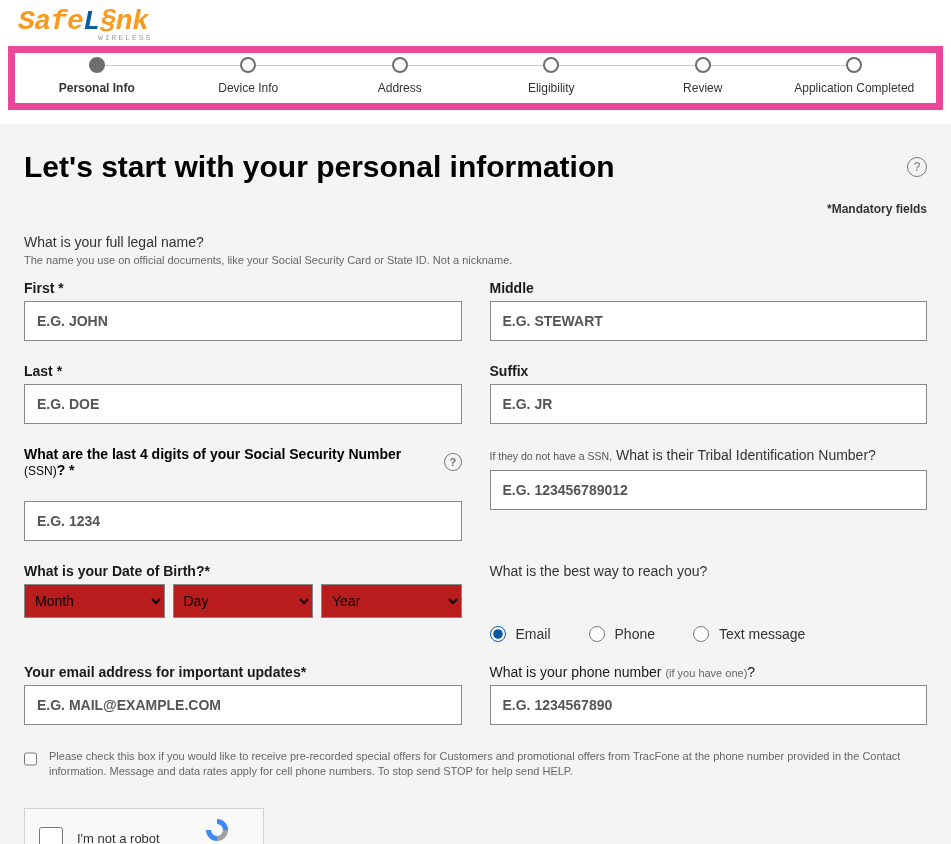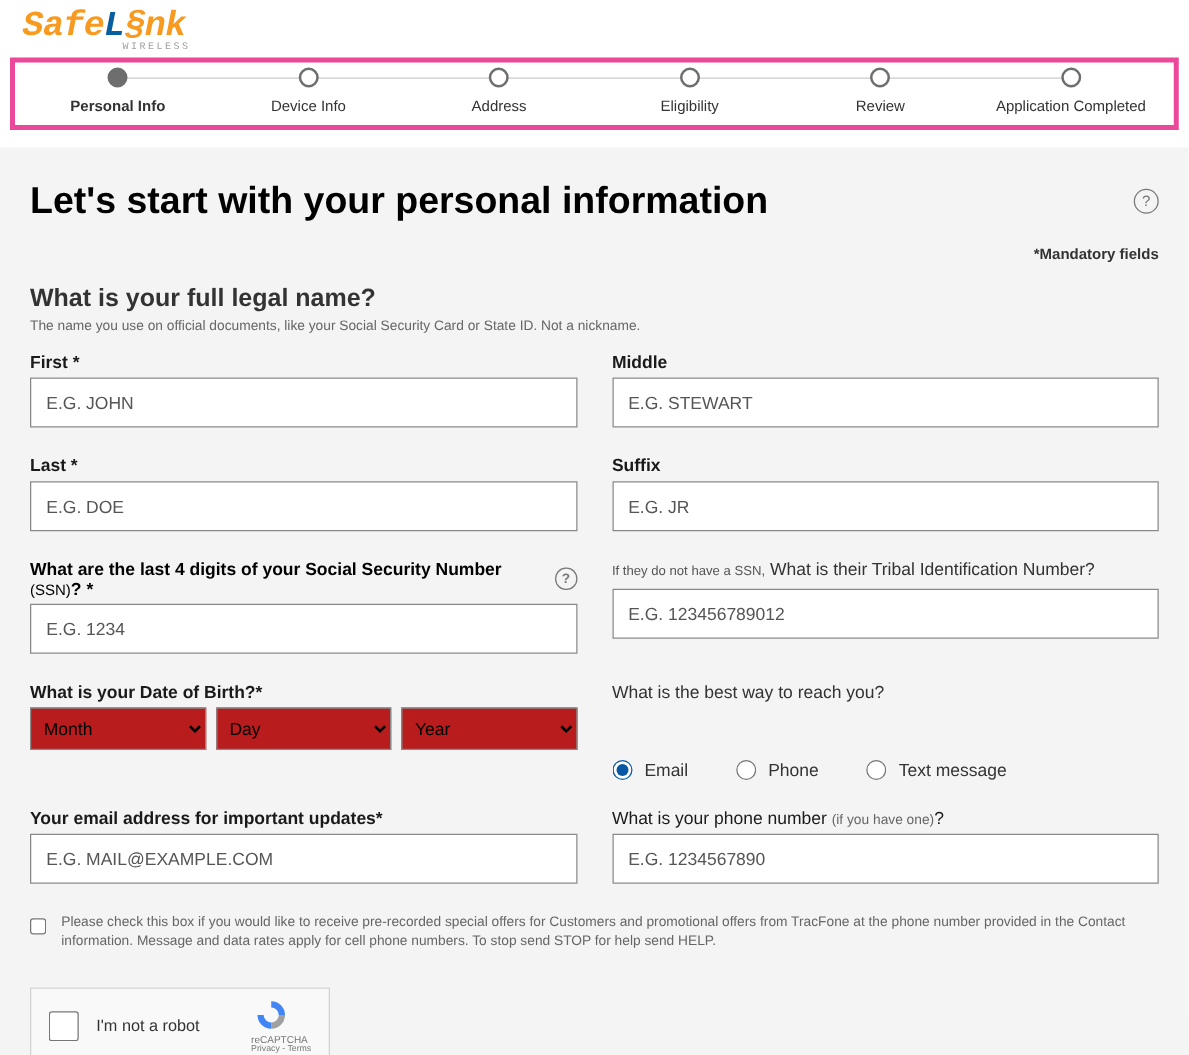--- a/index.html
+++ b/index.html
@@ -6,44 +6,44 @@
     body { font-family: Arial, Helvetica, sans-serif; background: #fff; width: 951px; }
     
     .logo { padding: 6px 18px 0; font-family: Liberation Mono, monospace; }
     .logo-text { font-size: 28px; font-weight: 700; font-style: italic; letter-spacing: -0.5px; }
     .logo-safe { color: #f79a1f; }
     .logo-l { color: #095e9f; }
     .logo-i { display: inline-block; position: relative; color: #f79a1f; }
     .logo-nk { color: #f79a1f; }
     .logo-sub { font-size: 8px; color: #a0a0a0; letter-spacing: 2px; margin-left: 80px; margin-top: -4px; }
 
-    .stepper-wrap { border: 4px solid #ec4899; margin: 4px 8px 0; padding: 4px 6px 8px; }
+    .stepper-wrap { border: 7px solid #ec4899; margin: 4px 8px 0; padding: 4px 6px 8px; }
     .stepper { display: flex; justify-content: space-between; align-items: flex-start; position: relative; }
     .step { flex: 1; text-align: center; position: relative; }
     .step-circle { width: 16px; height: 16px; border-radius: 50%; border: 2px solid #6e6e6e; background: #fff; margin: 0 auto 8px; z-index: 2; position: relative; }
     .step.active .step-circle { background: #6e6e6e; border-color: #6e6e6e; }
     .step-label { font-size: 12px; color: #333; }
     .step.active .step-label { font-weight: 700; }
     .step-line { position: absolute; top: 8px; left: 50%; right: -50%; height: 1px; background: #ccc; z-index: 1; }
     .step:last-child .step-line { display: none; }
 
     .content { background: #f4f4f4; padding: 26px 24px 40px; margin-top: 14px; }
     .header-row { display: flex; justify-content: space-between; align-items: center; }
     h1 { font-size: 30px; font-weight: 700; color: #000; }
     .help-icon { width: 20px; height: 20px; border: 1.5px solid #777; border-radius: 50%; display: inline-flex; align-items: center; justify-content: center; font-size: 12px; color: #777; cursor: pointer; }
     .mandatory { text-align: right; font-size: 12px; font-weight: 700; color: #333; margin-top: 18px; }
 
     .question-block { margin-top: 18px; }
-    .q-label { font-size: 20px; color: #333; font-weight: 700; }
+    .q-label { font-size: 14px; color: #333; font-weight: 400; }
     .q-hint { font-size: 11px; color: #666; margin-top: 4px; }
 
     .row { display: flex; gap: 28px; margin-top: 14px; }
     .col { flex: 1; }
     .field-label { font-size: 14px; font-weight: 600; color: #1a1a1a; display: block; margin-bottom: 5px; }
-    .text-input { width: 100%; height: 40px; border: 1px solid #888; background: #fff; padding: 14px 12px; font-size: 14px; }
+    .text-input { width: 100%; height: 40px; border: 1px solid #888; background: #fff; padding: 14px 12px; font-size: 14px; font-weight: bold; }
     .text-input::placeholder { color: #555; }
 
     .ssn-label { font-weight: 700; font-size: 14px; display: flex; align-items: center; gap: 6px; }
     .ssn-label .paren { font-weight: 400; font-size: 12px; }
     .inline-help { width: 18px; height: 18px; border: 1.5px solid #777; border-radius: 50%; display: inline-flex; align-items: center; justify-content: center; font-size: 11px; color: #777; margin-left: auto; cursor: pointer; }
     .tribal-prefix { font-size: 10.5px; color: #555; }
     .tribal-label { font-size: 14px; color: #333; }
 
     .dob-row { display: flex; gap: 8px; margin-top: 5px; }
     .dob-row select { flex: 1; height: 34px; border: 1px solid #888; padding: 0 6px; font-size: 14px; background: #b91c1c; }
@@ -146,21 +146,21 @@
       <input class="text-input" type="text" placeholder="E.G. JR" style="">
     </div>
   </div>
 
   <div class="row" style="margin-top:22px;">
     <div class="col">
       <div class="ssn-label">
         <span><b>What are the last 4 digits of your Social Security Number</b> <span class="paren">(SSN)</span><b>? *</b></span>
         <span class="inline-help">?</span>
       </div>
-      <input class="text-input" type="text" style="margin-top: 4px;" placeholder="E.G. 1234">
+      <input class="text-input" type="text" style="margin-top: 23px;" placeholder="E.G. 1234">
     </div>
     <div class="col">
       <div style="margin-bottom:6px;">
         <span class="tribal-prefix">If they do not have a SSN,</span><span class="tribal-label"> What is their Tribal Identification Number?</span>
       </div>
       <input class="text-input" type="text" placeholder="E.G. 123456789012" style="">
     </div>
   </div>
 
   <div class="row" style="margin-top:22px;">

